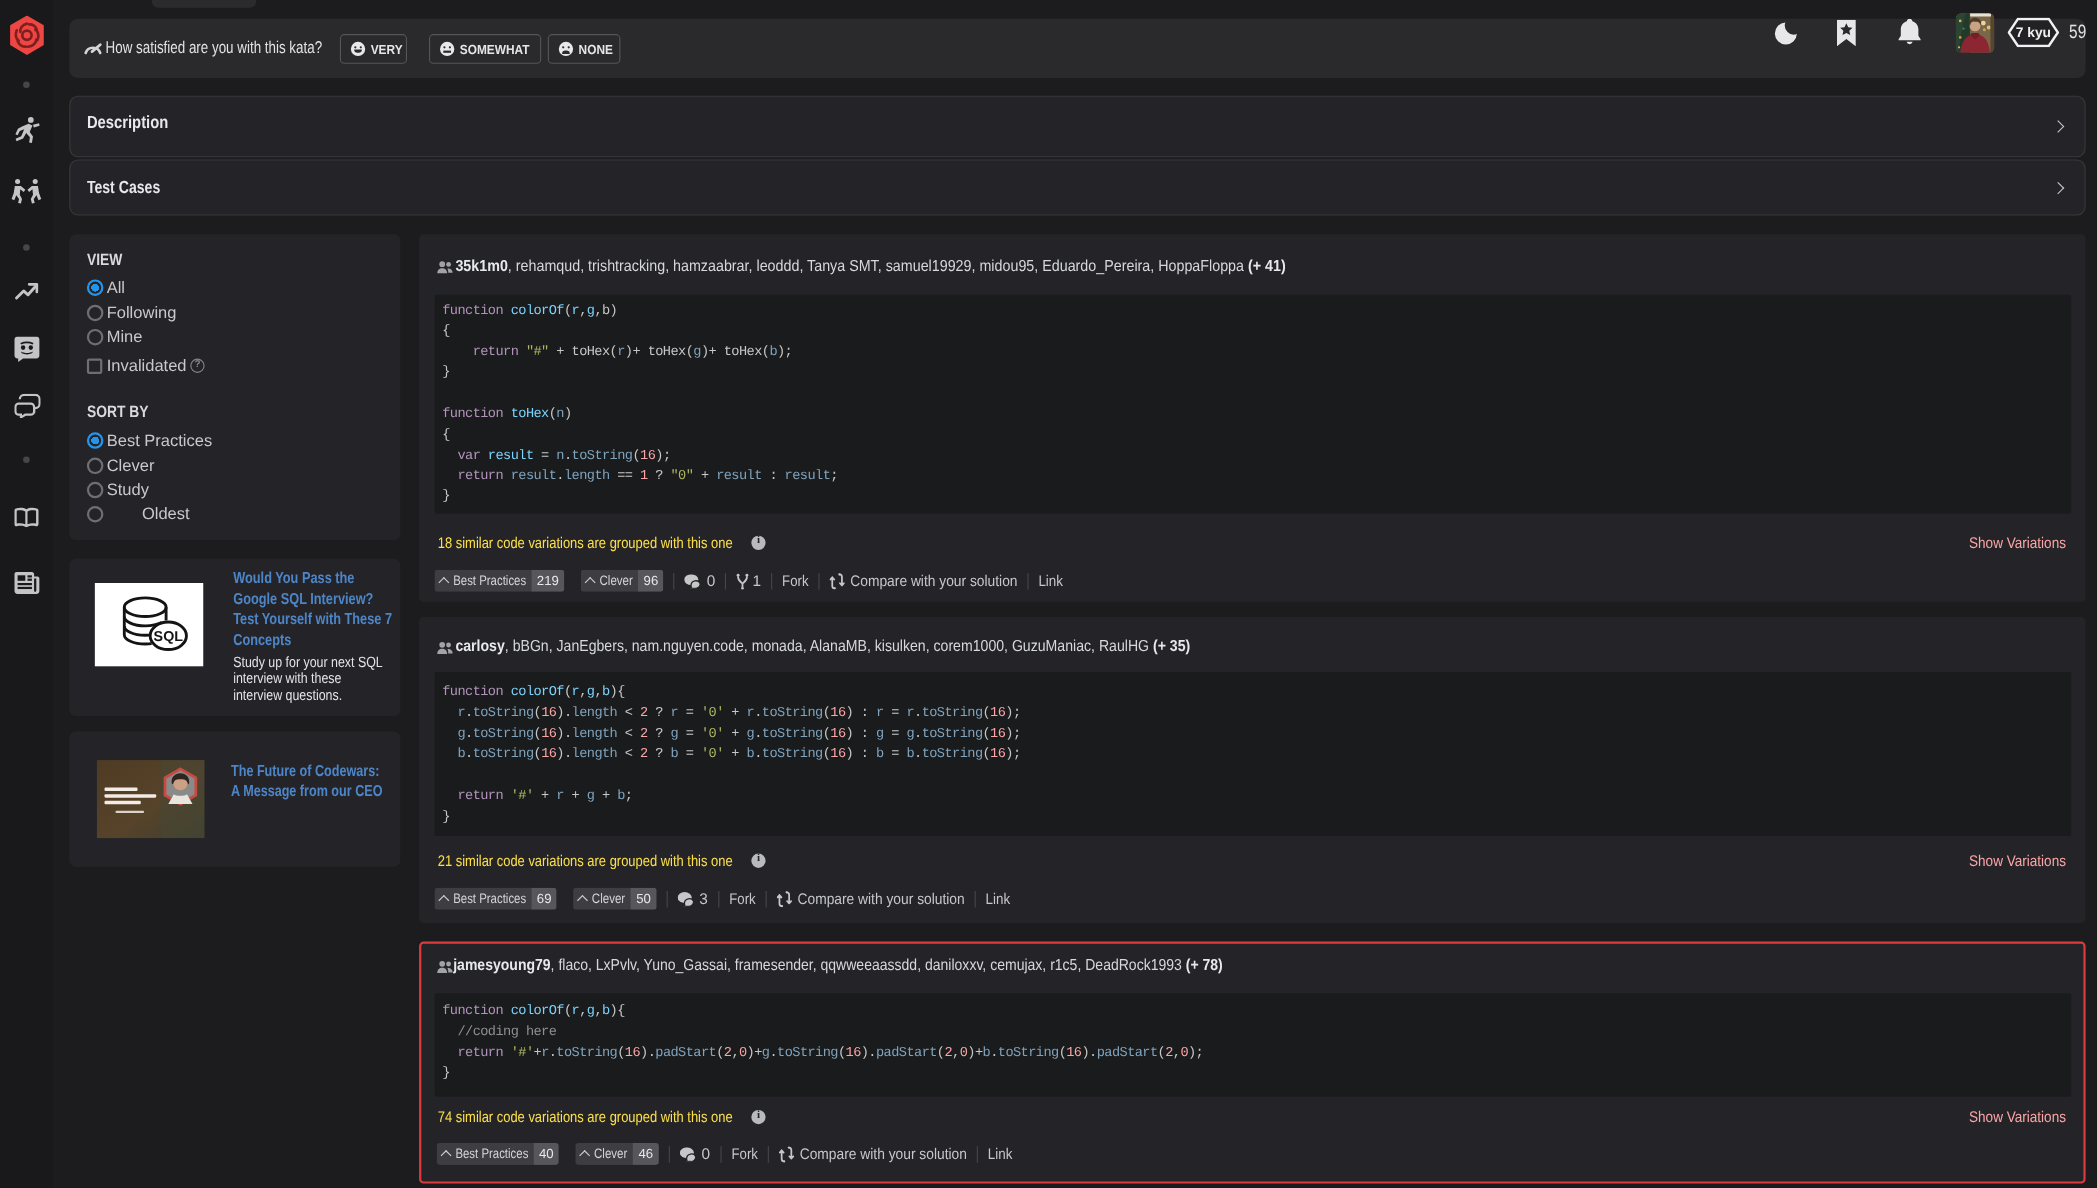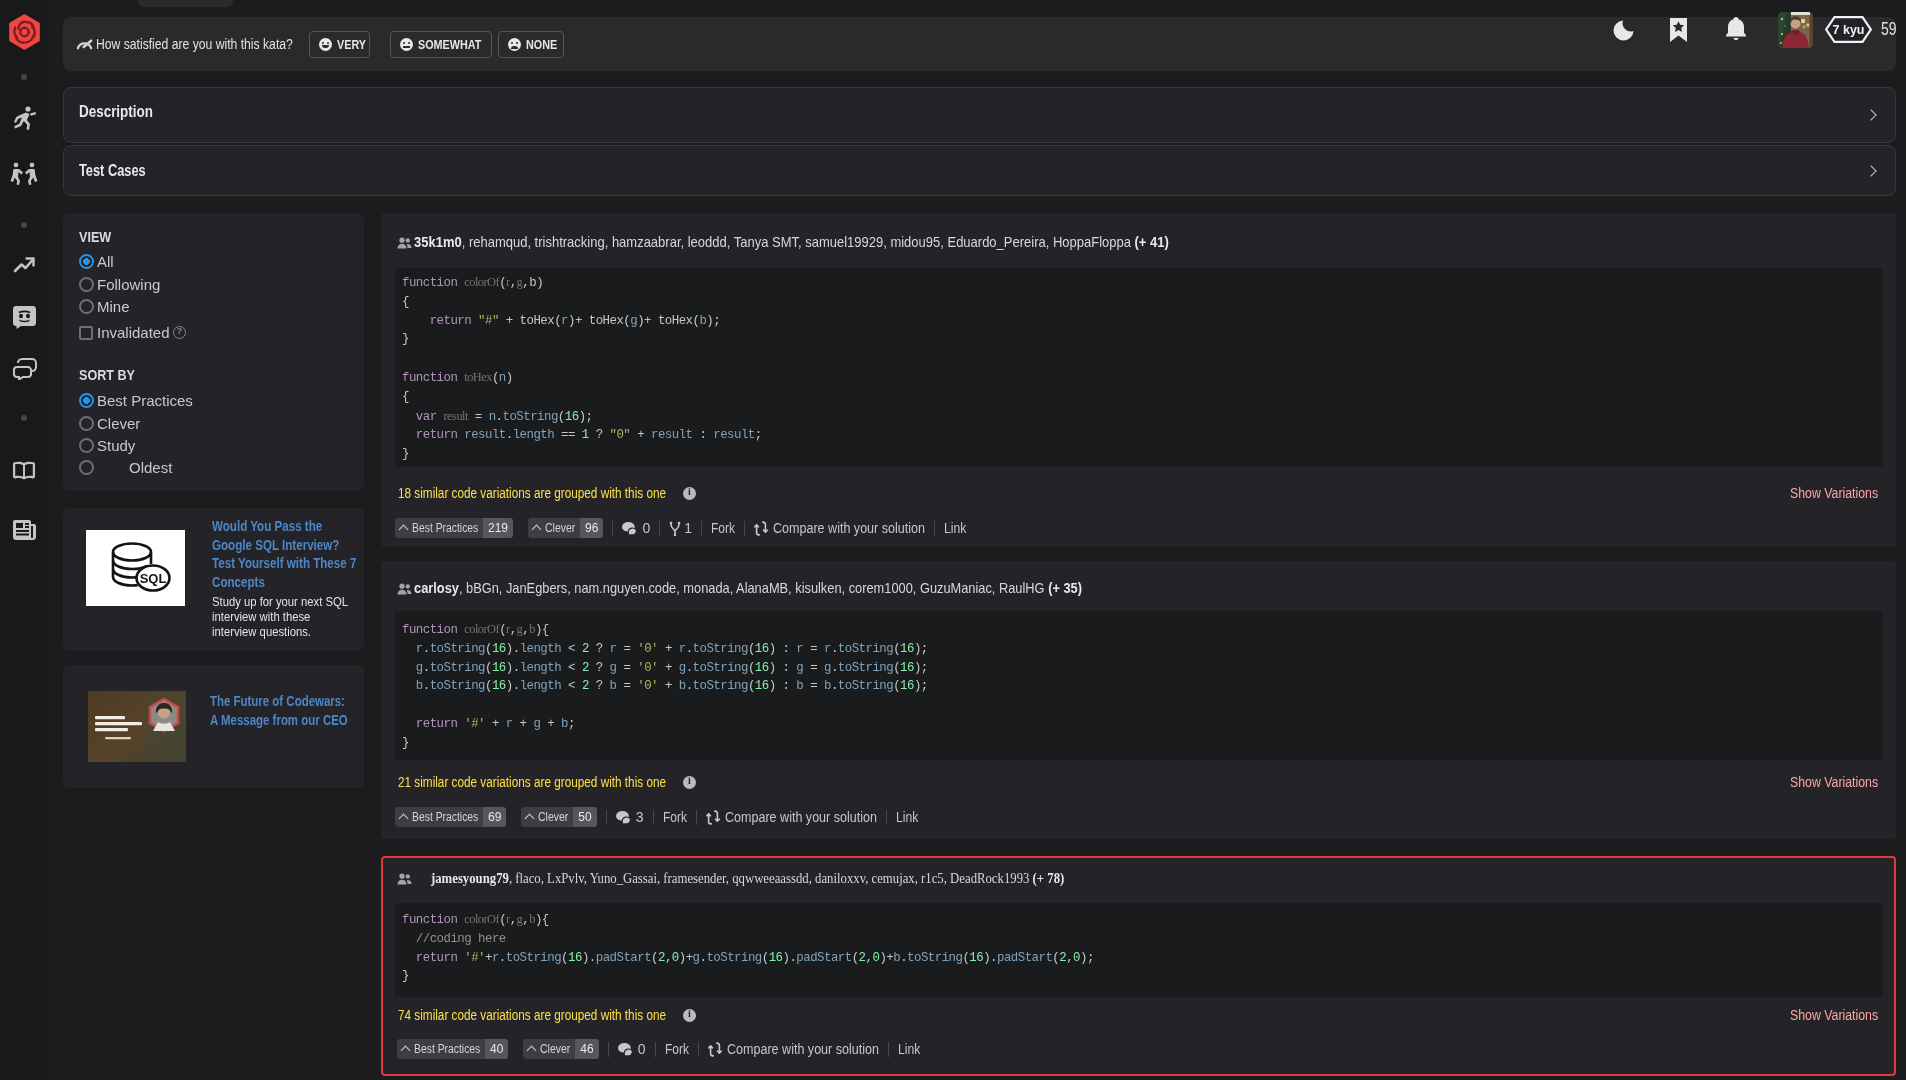--- a/index.html
+++ b/index.html
@@ -13,21 +13,21 @@
 #tab { position:absolute; left:138px; top:0; width:95px; height:7px; background:#2b2b2e; border-radius:0 0 6px 6px; }
 #satbar { position:absolute; left:63px; top:17px; width:1833px; height:54px; background:#2a2a2d; border-radius:8px; }
 #satbar .q { position:absolute; left:33px; top:0; height:54px; line-height:54px; font-size:15.5px; color:#e2e2e4; }
 .satbtn { position:absolute; top:14px; height:27px; border:1px solid #55555a; border-radius:4px; color:#e6e6e8; font-size:12px; font-weight:bold; display:flex; align-items:center; padding-left:9px; gap:5px; }
 .panelbar { position:absolute; left:63px; width:1833px; background:#242428; border:1px solid #39393d; border-radius:8px; }
 .panelbar .t { position:absolute; left:15px; top:0; font-size:16px; font-weight:bold; color:#e9e9eb; }
 .chev { position:absolute; right:20px; top:50%; width:8px; height:8px; border-top:1.6px solid #c6c6c8; border-right:1.6px solid #c6c6c8; transform:translateY(-50%) rotate(45deg); }
 .card { position:absolute; left:63px; width:301px; background:#242428; border-radius:6px; }
 .sol { position:absolute; left:381px; width:1515px; background:#242428; border-radius:4px; }
 .code { position:absolute; left:14px; width:1488px; background:#1a1b1c; border-radius:2px; font-family:"Liberation Mono", monospace; font-size:12.4px; line-height:18.8px; letter-spacing:-0.52px; color:#c5c8c6; white-space:pre; padding:5px 7px; }
-.kw { color:#b294bb; } .fn { color:#737373;font-family:Liberation Serif, serif; } .num { color:#86efac; } .str { color:#b0b760; } .vr { color:#7fa3bd; } .cm { color:#8e9092; }
+.kw { color:#b294bb; } .fn { color:#7dd3fc; } .num { color:#fca5a5; } .str { color:#b0b760; } .vr { color:#7fa3bd; } .cm { color:#8e9092; }
 .uhead { position:absolute; left:33px; font-size:14.5px; color:#d7d8da; white-space:nowrap; }
 .uhead b { color:#e8e9eb; }
 .sim { position:absolute; left:17px; font-size:14px; color:#fde047; white-space:nowrap; }
 .showvar { position:absolute; right:18px; font-size:14px; color:#fca5a5; }
 .showvar .sx { transform-origin:100% 50%; }
 .pillrow { position:absolute; left:16px; height:20px; display:flex; align-items:center; }
 .pill { display:flex; align-items:center; height:20px; border-radius:3px; overflow:hidden; font-size:12.5px; color:#d5d5d7; margin-right:0; }
 .pill:first-child { margin-right:15px; }
 .pill .lab { background:#3e3e42; height:20px; display:flex; align-items:center; padding:0 4px 0 5px; gap:4px; }
 .pill .cnt { background:#56565b; height:20px; display:flex; align-items:center; padding:0 5px; color:#e9e9eb; font-size:12px; }
@@ -246,21 +246,21 @@
         <span class="fit" style="width:152px"><span class="sx" style="--s:.896">Compare with your solution</span></span>
       </div>
     <div class="rsep"></div>
     <div class="ritem">
         <span class="fit" style="width:23px"><span class="sx" style="--s:.87">Link</span></span>
       </div>
   </div>
 </div>
 
 <div class="sol" id="sol3" style="top:856px; height:220px; border:2px solid #dd3b3b;">
-  <div class="uhead" style="top:12px; left:48px;font-family:Liberation Serif, serif;"><span class="sx" style="--s:.879"><b>jamesyoung79</b>, flaco, LxPvlv, Yuno_Gassai, framesender, qqwweeaassdd, daniloxxv, cemujax, r1c5, DeadRock1993 <b>(+ 78)</b></span></div>
+  <div class="uhead" style="top:12px; left:29px;"><span class="sx" style="--s:.879"><b>jamesyoung79</b>, flaco, LxPvlv, Yuno_Gassai, framesender, qqwweeaassdd, daniloxxv, cemujax, r1c5, DeadRock1993 <b>(+ 78)</b></span></div>
   <div class="code" style="left:12px; top:45px; height:94px; padding-top:7px;"><span class="kw">function</span> <span class="fn">colorOf</span>(<span class="fn">r</span>,<span class="fn">g</span>,<span class="fn">b</span>){
   <span class="cm">//coding here</span>
   <span class="kw">return</span> <span class="str">'#'</span>+<span class="vr">r</span>.<span class="vr">toString</span>(<span class="num">16</span>).<span class="vr">padStart</span>(<span class="num">2</span>,<span class="num">0</span>)+<span class="vr">g</span>.<span class="vr">toString</span>(<span class="num">16</span>).<span class="vr">padStart</span>(<span class="num">2</span>,<span class="num">0</span>)+<span class="vr">b</span>.<span class="vr">toString</span>(<span class="num">16</span>).<span class="vr">padStart</span>(<span class="num">2</span>,<span class="num">0</span>);
 }</div>
   <div class="sim" style="top:149px; left:15px;"><span class="fit" style="width:277px"><span class="sx" style="--s:.84">74 similar code variations are grouped with this one</span></span><span class="infoi"></span></div>
   <div class="showvar" style="top:149px; right:16px;"><span class="sx" style="--s:.88">Show Variations</span></div>
   <div class="pillrow" style="top:181px; left:14px;">
     <div class="pill">
         <span class="lab">
           <span class="caret"></span>

